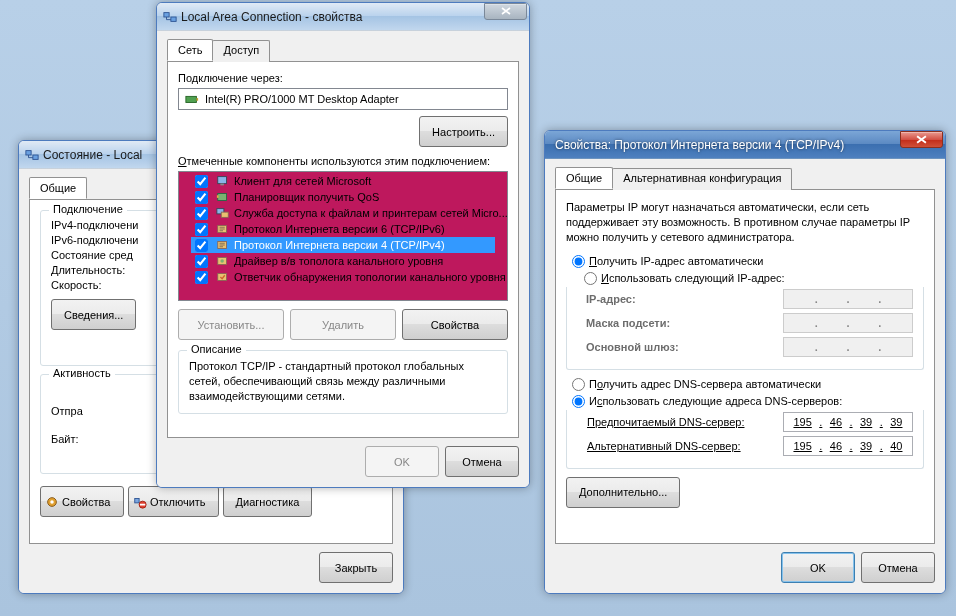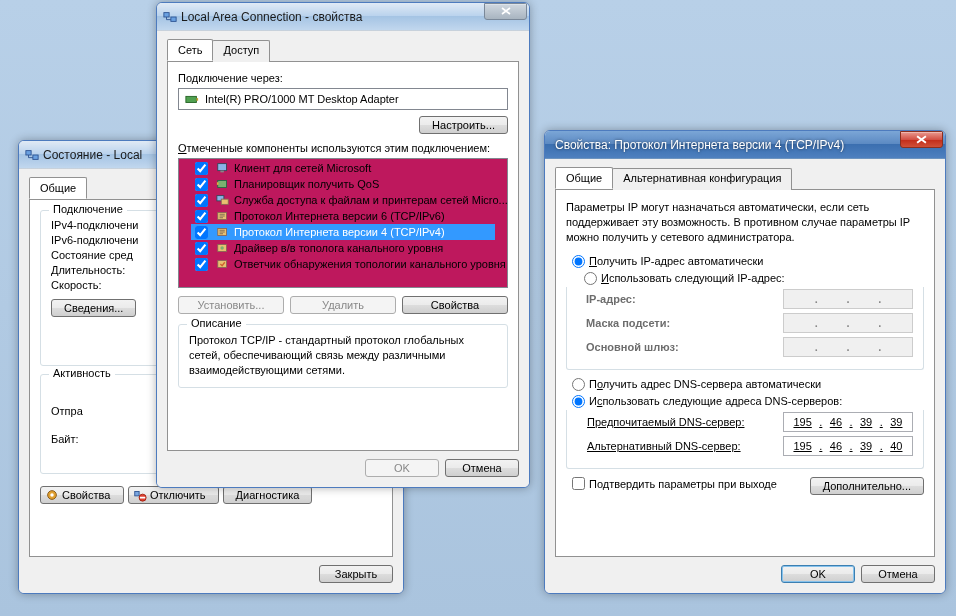--- a/index.html
+++ b/index.html
@@ -119,21 +119,21 @@
     left: 8px;
     background: #fff;
     padding: 0 4px;
     font-size: 11px;
   }
   
   
   .btn {
     padding: 2px 12px;
     min-width: 68px;
-    height: 18px;
+    height: 31px;
     border: 1px solid #707070;
     border-radius: 3px;
     background: linear-gradient(to bottom, #f2f2f2, #ebebeb 49%, #dddddd 50%, #cfcfcf);
     font-family: inherit;
     font-size: 11px;
     cursor: pointer;
     text-align: center;
     display: inline-flex;
     align-items: center;
     justify-content: center;
@@ -518,24 +518,20 @@
             <span>46</span>
               <span class="dot">.</span>
             <span>39</span>
               <span class="dot">.</span>
             <span>40</span>
           </div>
         </div>
       </div>
 
       <div style="display:flex; align-items:center; margin-top:8px;">
-        <div class="check-row" style="flex:1; margin-left:6px;">
-          <input type="checkbox" style="">
-          <label>Подтвердить параметры при выходе</label>
-        </div>
         <button class="btn" style="min-width:110px;">Дополнительно...</button>
       </div>
     </div>
     <div class="button-bar">
       <button class="btn default" style="min-width:74px;">OK</button>
       <button class="btn" style="min-width:74px;">Отмена</button>
     </div>
   </div>
 </div>
 

